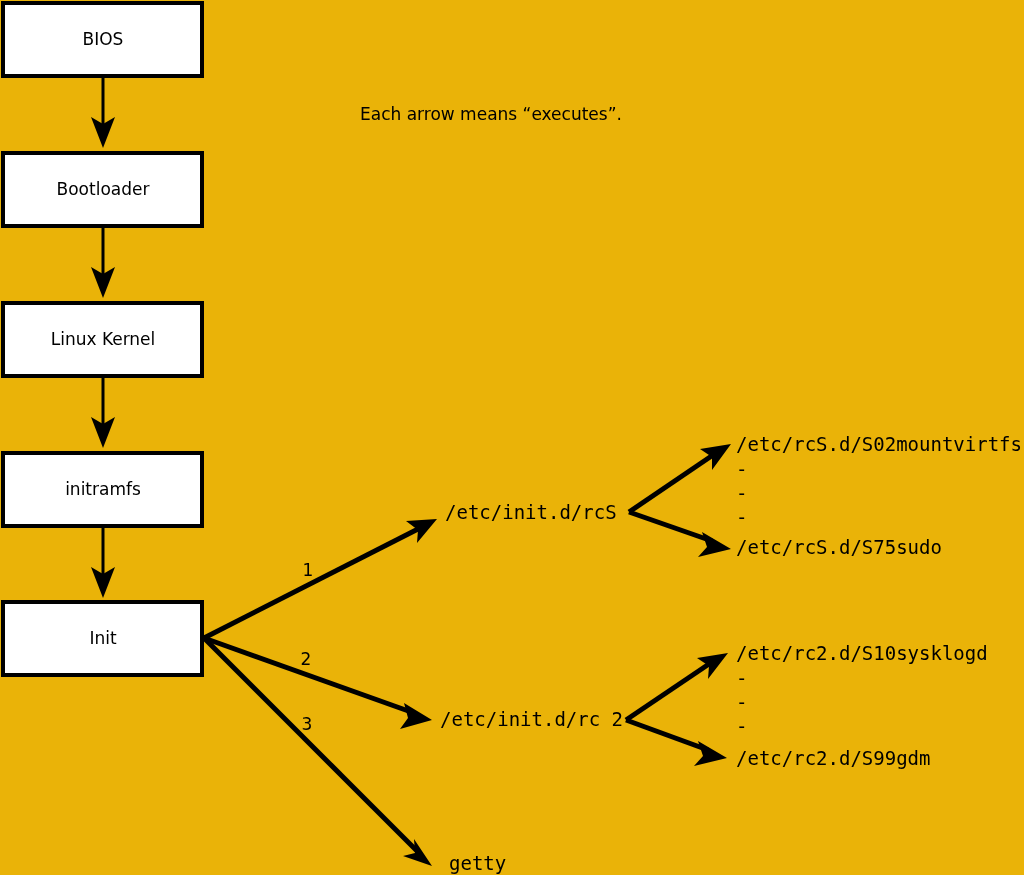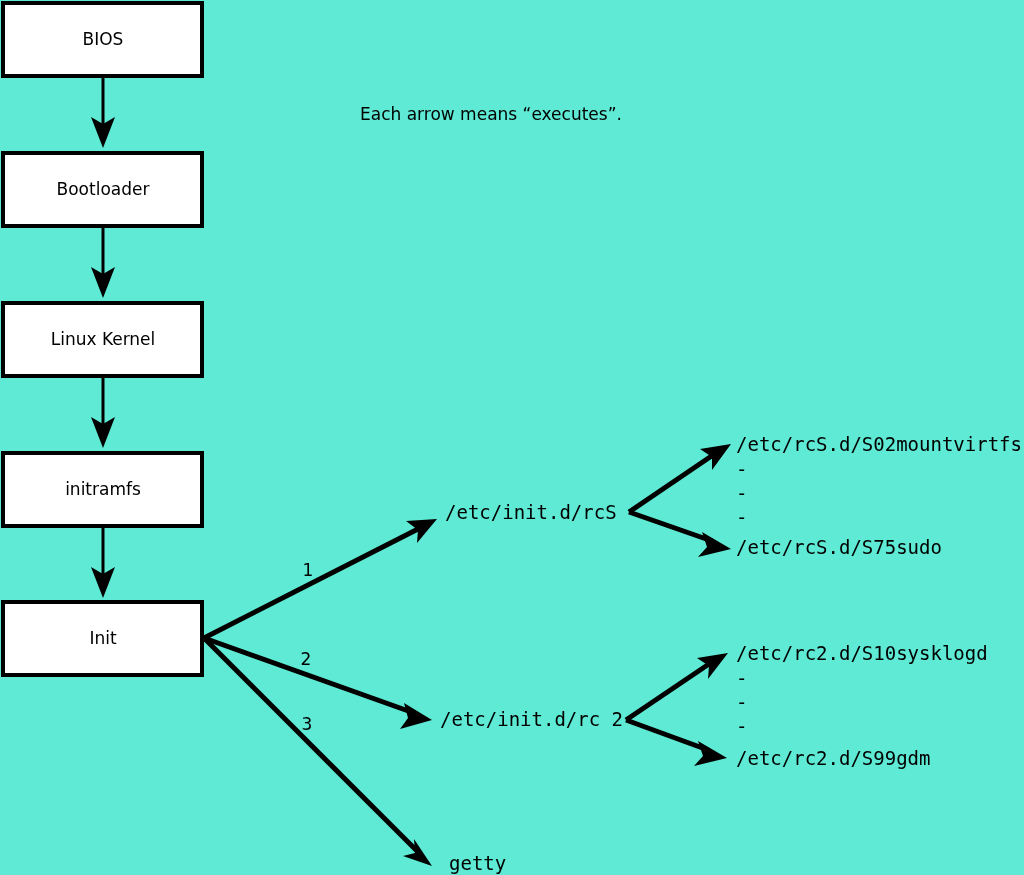--- a/index.html
+++ b/index.html
@@ -11,21 +11,21 @@
   body {
     width: 1024px;
     height: 875px;
     overflow: hidden;
     font-family: "DejaVu Sans", sans-serif;
   }
   #diagram-root {
     position: relative;
     width: 1024px;
     height: 875px;
-    background: #5eead4;
+    background: #eab308;
   }
   svg#boot-diagram {
     display: block;
     width: 1024px;
     height: 875px;
   }
   .node-box {
     fill: #ffffff;
     stroke: #000000;
     stroke-width: 4;

